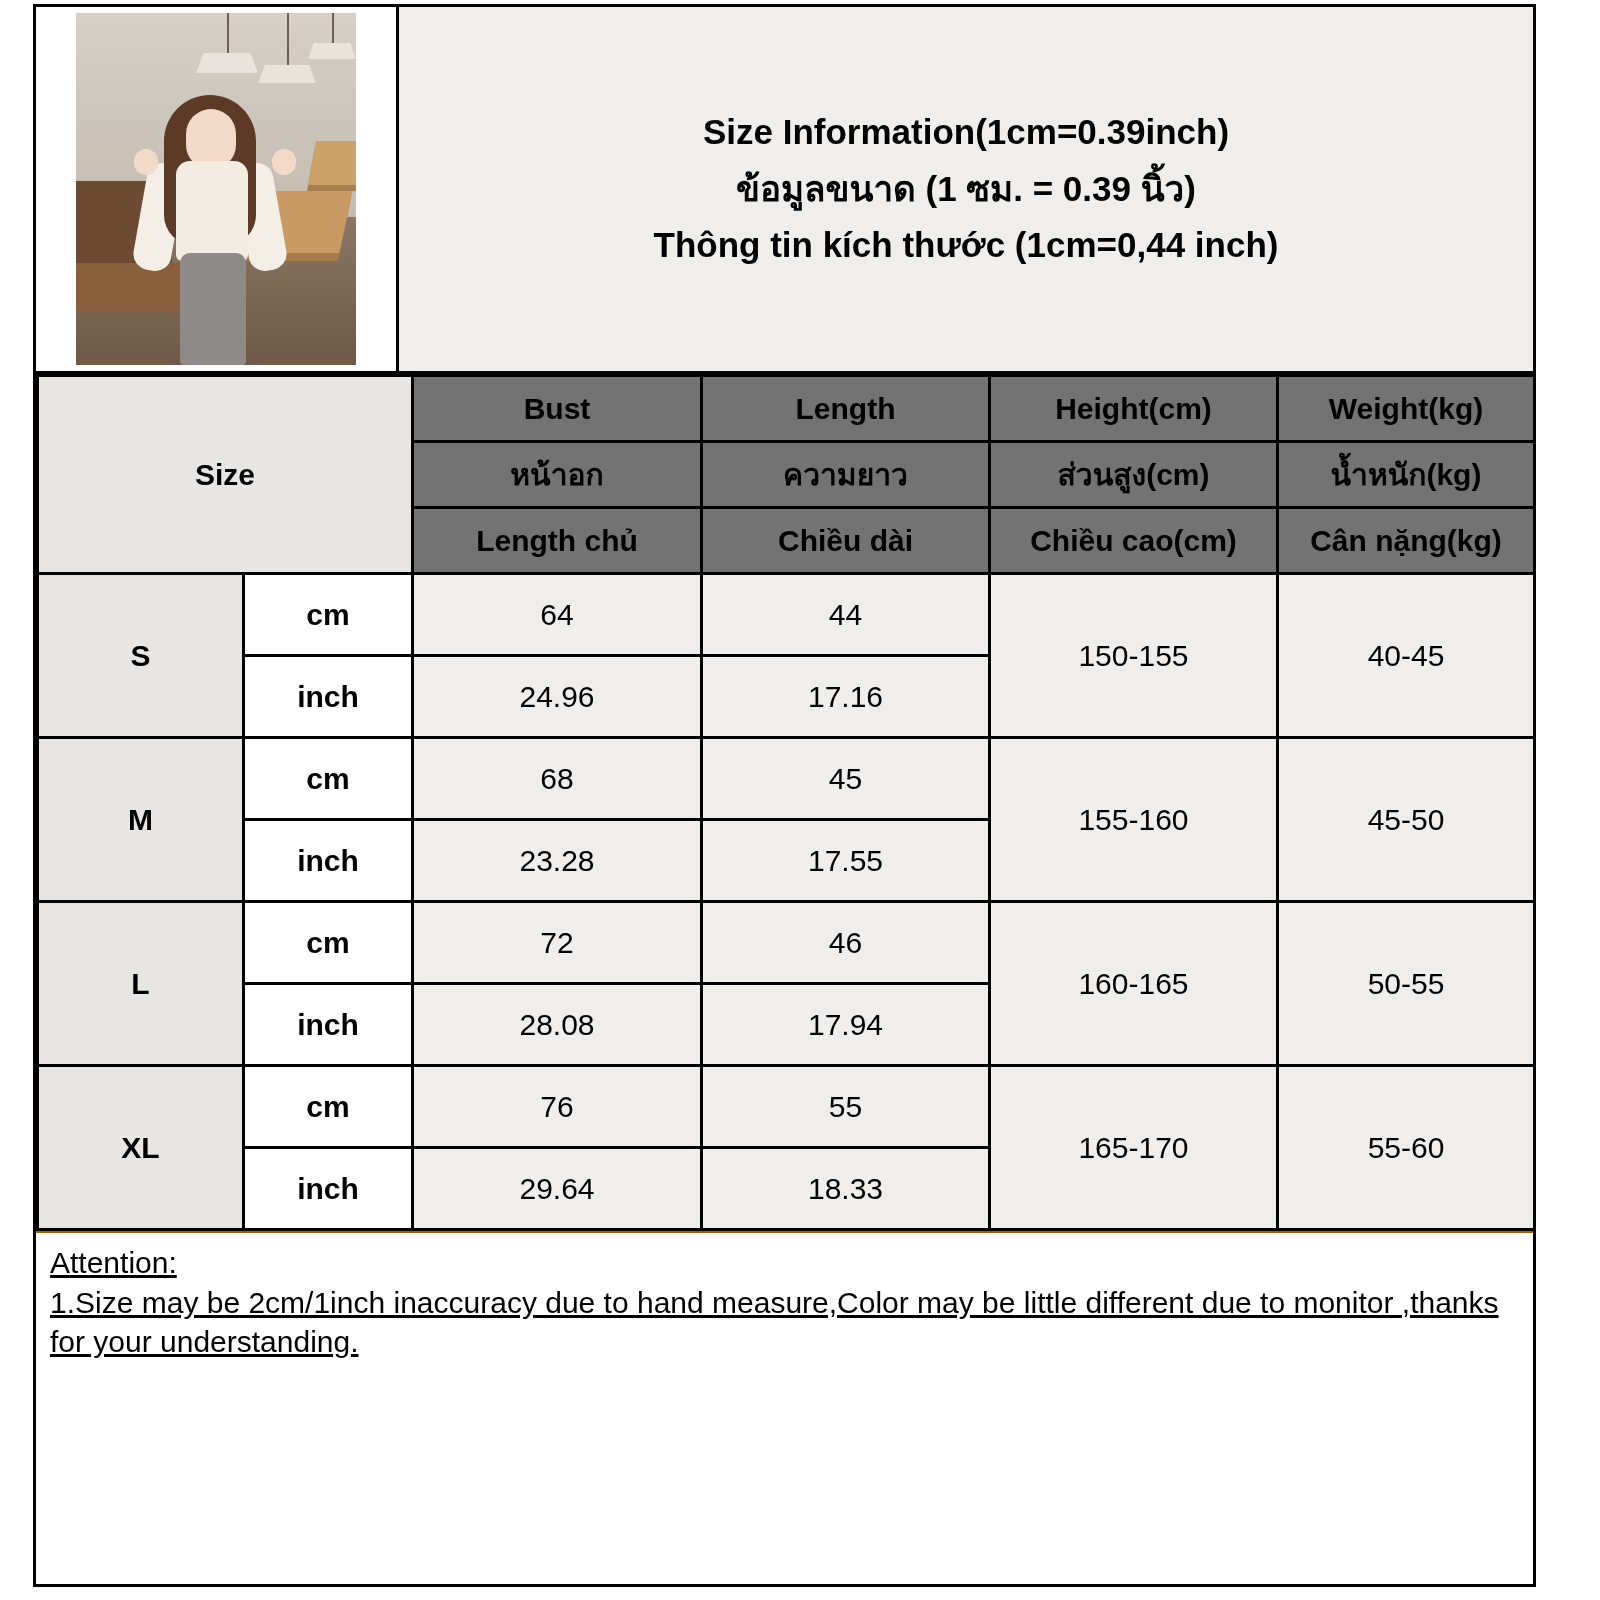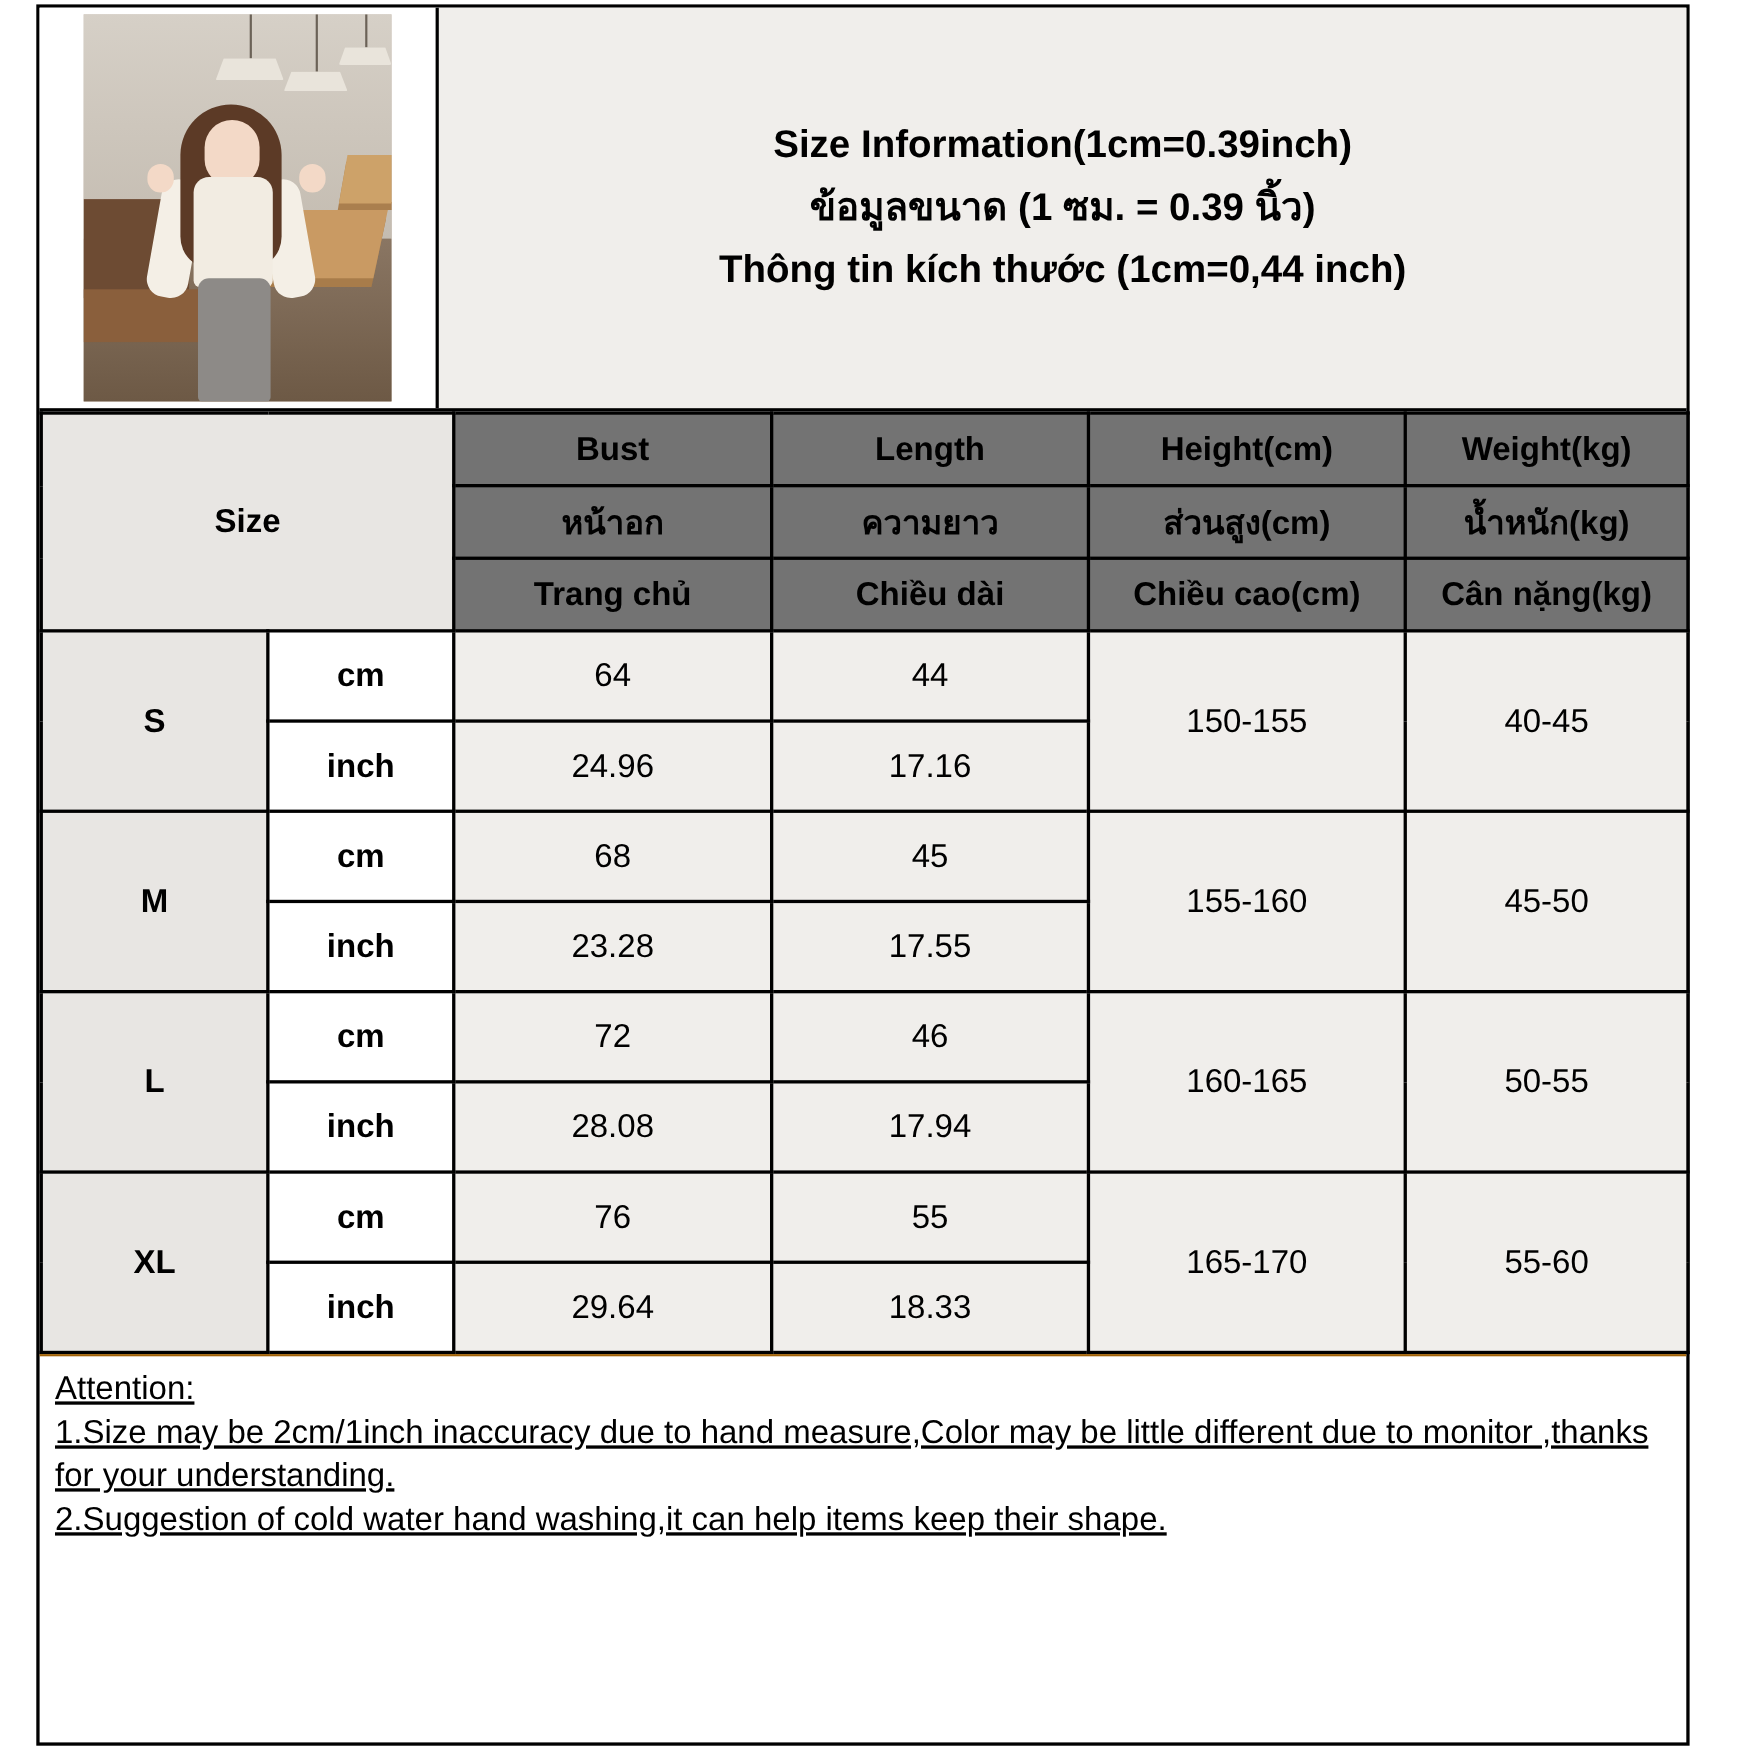--- a/index.html
+++ b/index.html
@@ -251,21 +251,21 @@
         </tr>
 
         <tr>
           <td class="hdr">หน้าอก</td>
           <td class="hdr">ความยาว</td>
           <td class="hdr">ส่วนสูง(cm)</td>
           <td class="hdr">น้ำหนัก(kg)</td>
         </tr>
 
         <tr>
-          <td class="hdr">Trang chủ</td>
+          <td class="hdr">Length chủ</td>
           <td class="hdr">Chiều dài</td>
           <td class="hdr">Chiều cao(cm)</td>
           <td class="hdr">Cân nặng(kg)</td>
         </tr>
 
         <tr>
           <td class="cell-size" rowspan="2">S</td>
           <td class="cell-unit">cm</td>
           <td class="cell-val">64</td>
           <td class="cell-val">44</td>
@@ -318,17 +318,16 @@
           <td class="cell-unit">inch</td>
           <td class="cell-val">29.64</td>
           <td class="cell-val">18.33</td>
         </tr>
       </tbody>
     </table>
 
     <div class="attention">
       <div class="att-line">Attention:</div>
       <div class="att-line att-wrap2">1.Size may be 2cm/1inch inaccuracy due to hand measure,Color may be little different due to monitor ,thanks for your understanding.</div>
-      <div class="att-line">2.Suggestion of cold water hand washing,it can help items keep their shape.</div>
     </div>
 
   </div>
 </div>
 
 </body></html>

